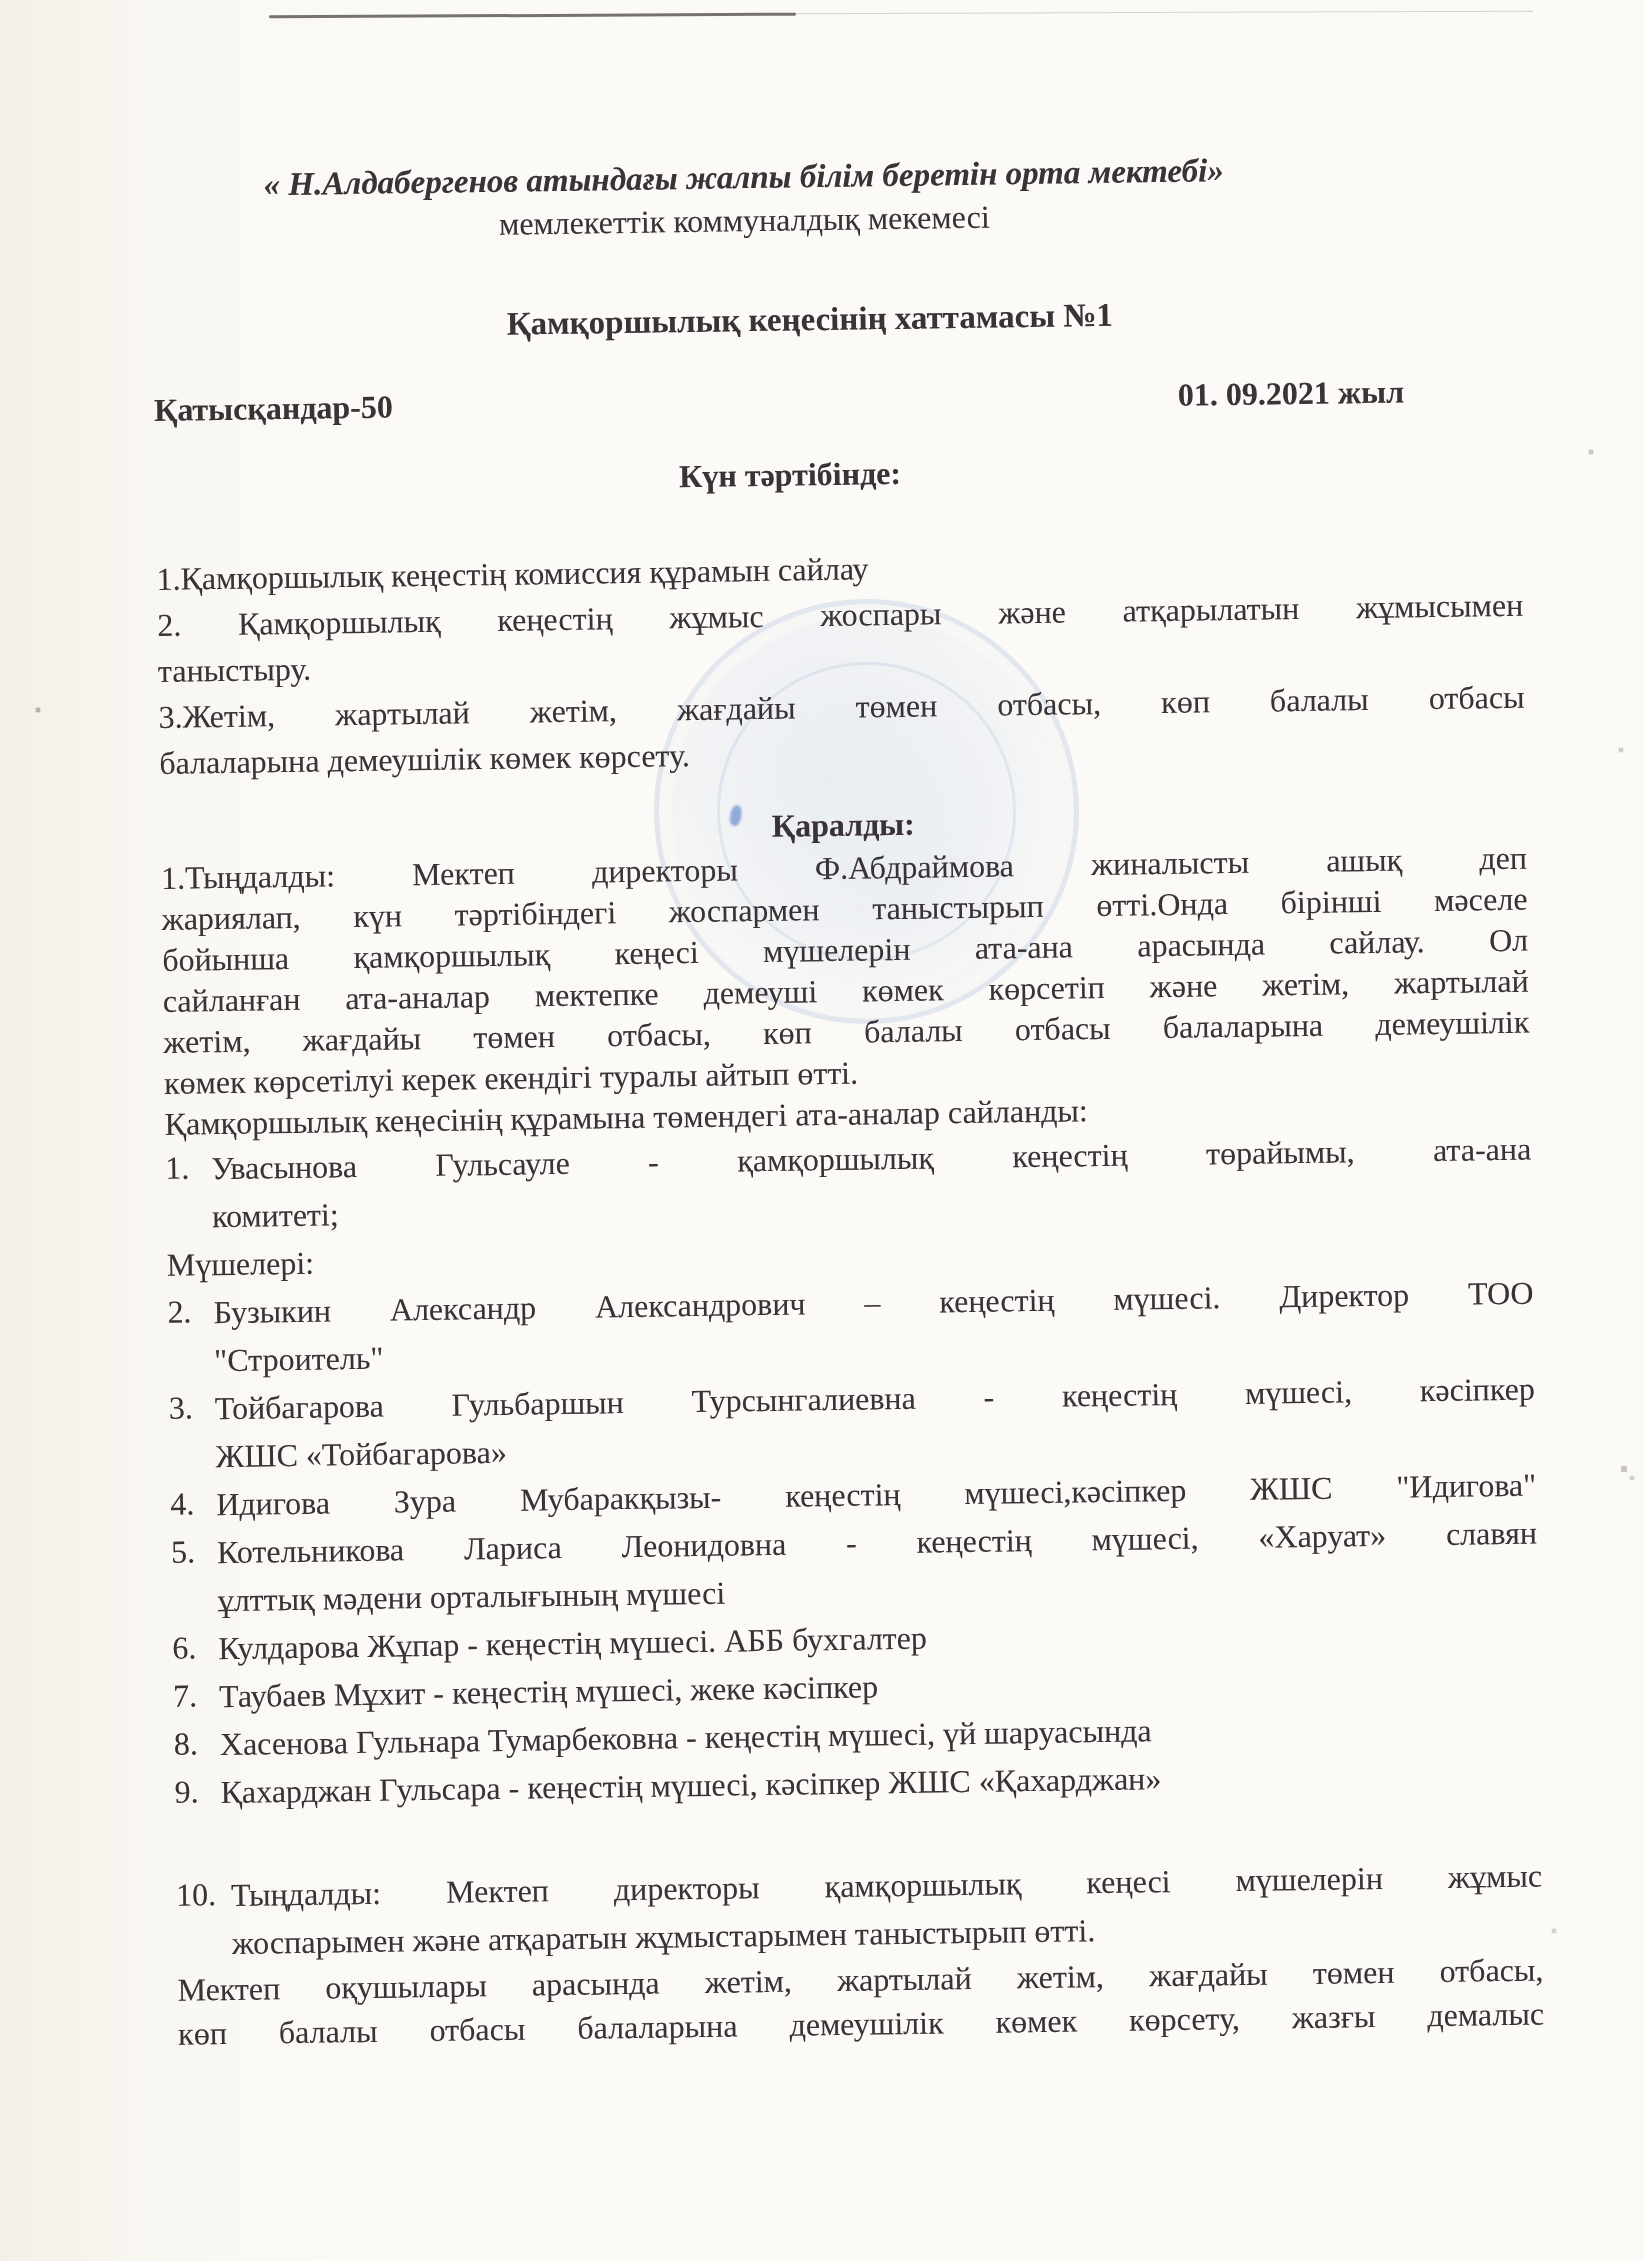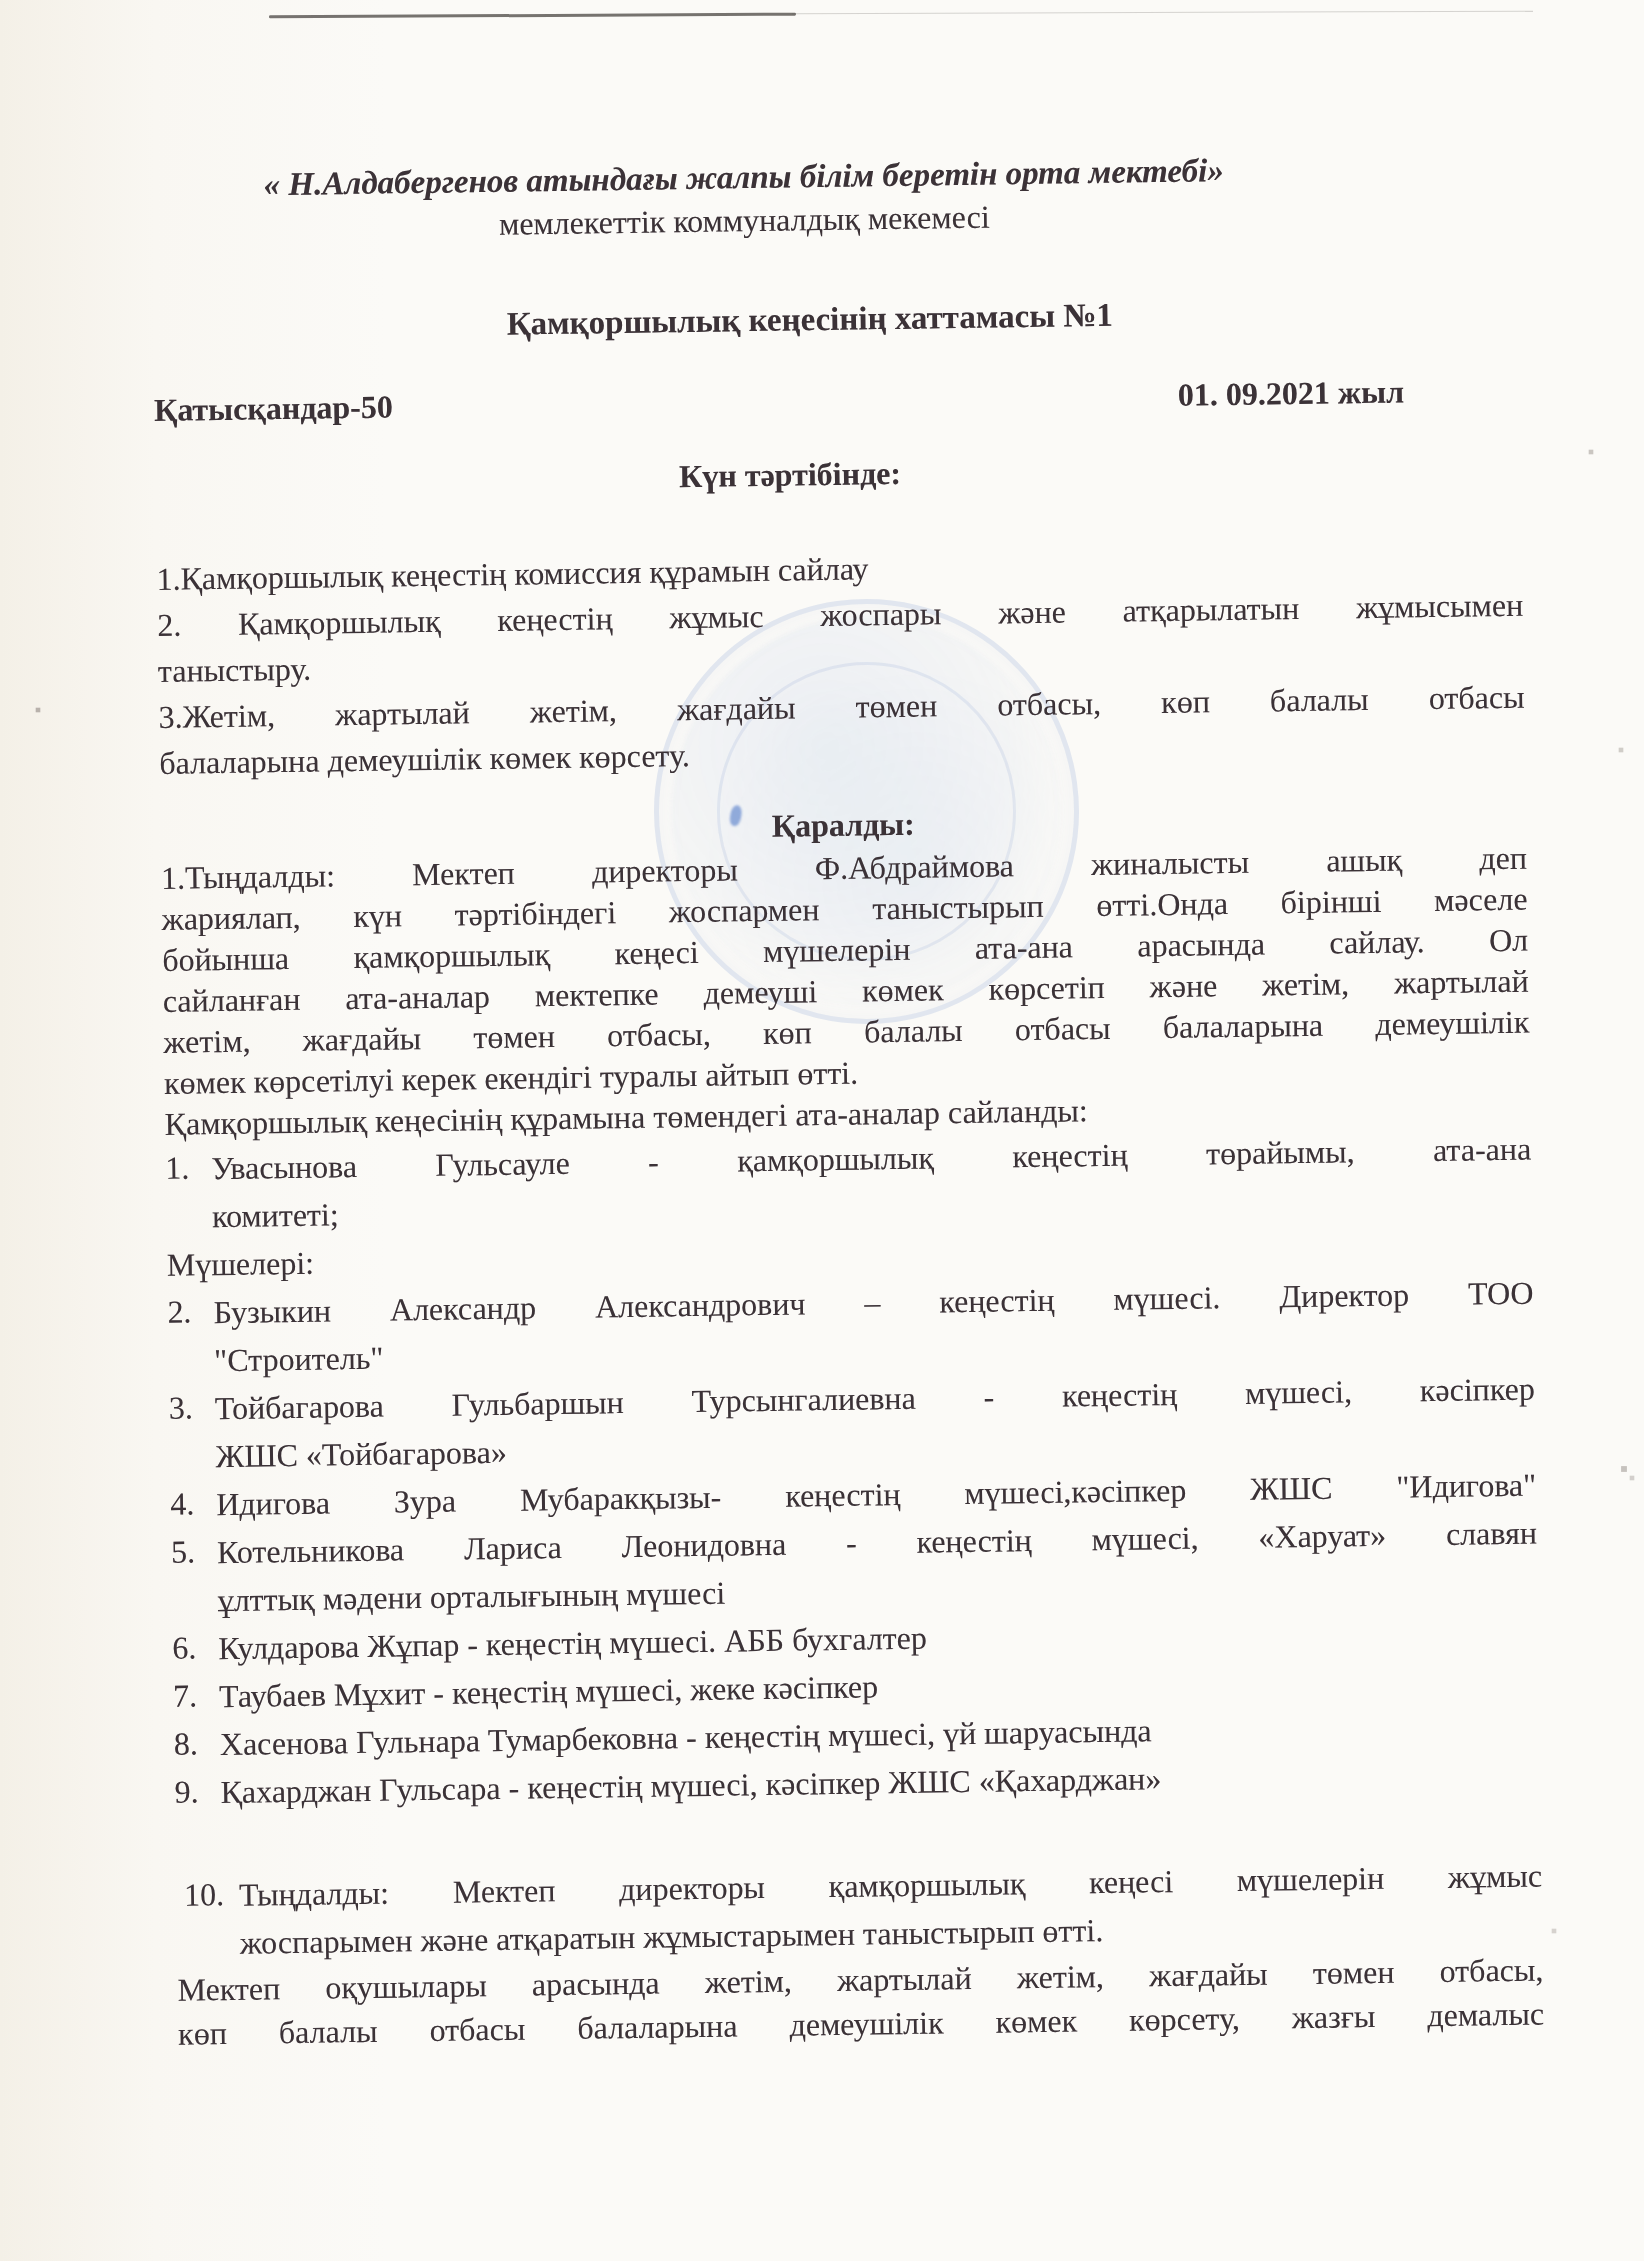--- a/index.html
+++ b/index.html
@@ -79,21 +79,21 @@
   }
   .agenda{margin-top:49px;}
   .agenda .line{line-height:46px;}
   .considered-heading{
     margin-top:26px;text-align:center;font-weight:bold;line-height:46px;
   }
   .considered-par .line{line-height:41px;}
   .elected-intro{line-height:41px;}
   .num-row{display:flex;align-items:flex-start;}
   .num-cell{flex:0 0 46px;}
-  .num-cell.wide{flex:0 0 55px;margin-left:8px;}
+  .num-cell.wide{flex:0 0 55px;}
   .num-text{flex:1;min-width:0;}
   .chair-row .line,.member-row .line,.members-heading{line-height:48px;}
   .item10-row{margin-top:55px;}
   .item10-row .line{line-height:48px;}
   .closing .line{line-height:44px;}
   .jl{text-align:justify;text-align-last:justify;}
 </style>
 </head>
 <body>
 

